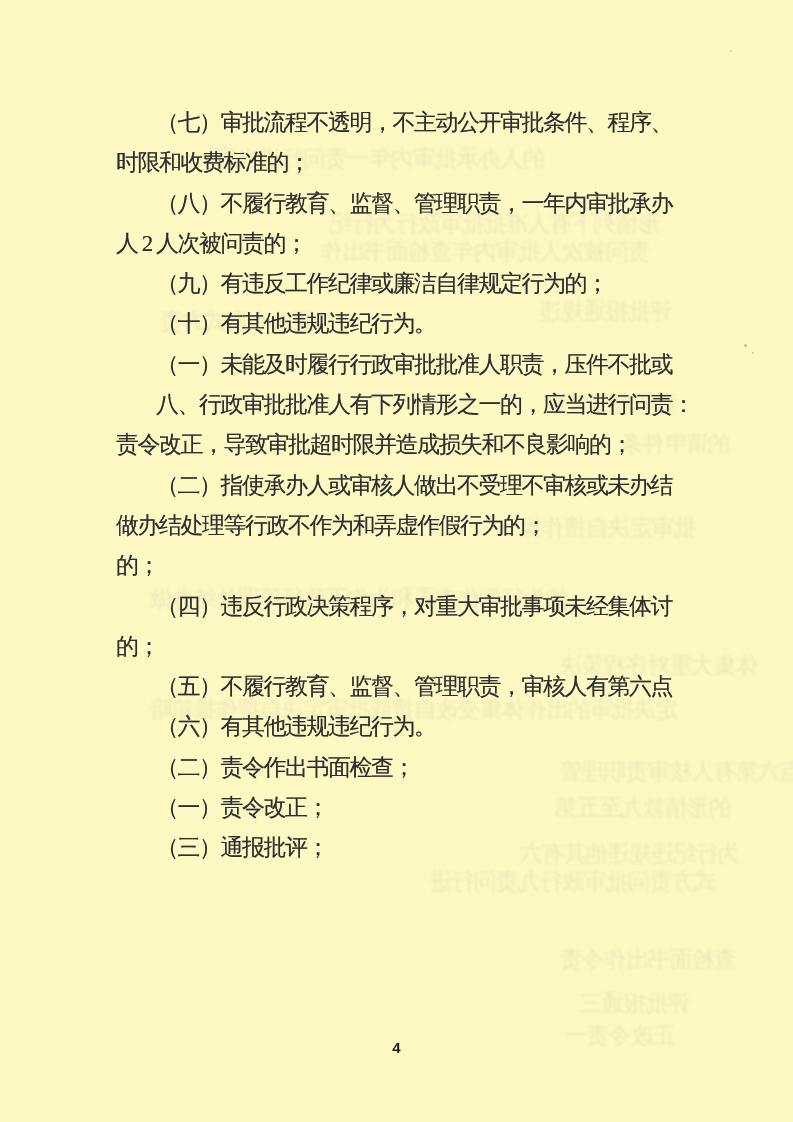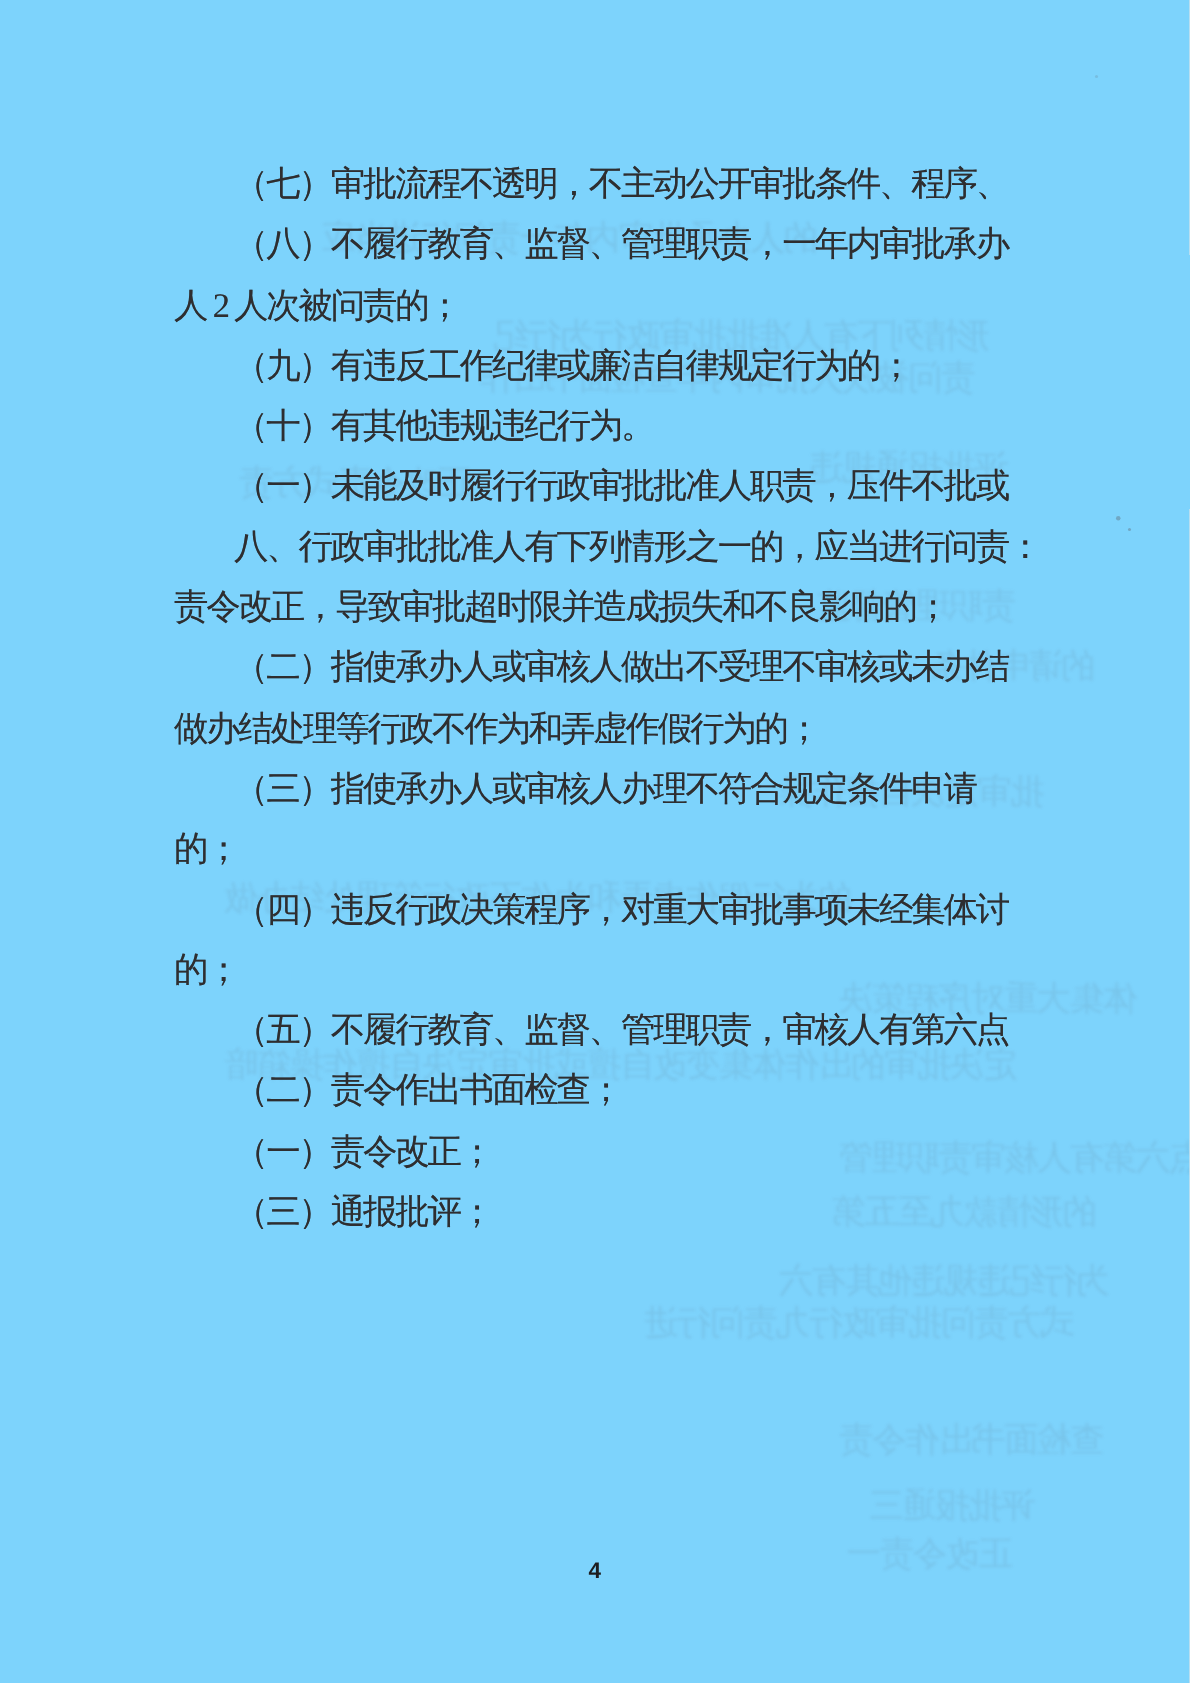--- a/index.html
+++ b/index.html
@@ -5,21 +5,21 @@
   html, body {
     margin: 0;
     padding: 0;
     background: #e8e8e8;
   }
   .page {
     position: relative;
     width: 793px;
     height: 1122px;
     margin: 0 auto;
-    background: #7dd3fc;
+    background: #fef9c3;
     overflow: hidden;
     font-family: "Liberation Serif", "DejaVu Serif", serif;
   }
   
   .textblock {
     position: absolute;
     left: 116px;
     top: 103px;
     width: 580px;
     font-size: 23px;
@@ -95,34 +95,35 @@
       <div class="bleed-line" style="top: 838px; left: 520px;">为行纪违规违他其有六</div>
       <div class="bleed-line" style="top: 866px; left: 430px;">式方责问批审政行九责问行进</div>
       <div class="bleed-line" style="top: 944px; left: 560px;">查检面书出作令责</div>
       <div class="bleed-line" style="top: 988px; left: 580px;">评批报通三</div>
       <div class="bleed-line" style="top: 1020px; left: 565px;">正改令责一</div>
     </div>
 
   <div class="textblock">
 
   <div class="line indent">（七）审批流程不透明，不主动公开审批条件、程序、</div>
+      <div class="line">时限和收费标准的；</div>
       <div class="line indent">（八）不履行教育、监督、管理职责，一年内审批承办</div>
       <div class="line">人 2 人次被问责的；</div>
       <div class="line indent">（九）有违反工作纪律或廉洁自律规定行为的；</div>
       <div class="line indent">（十）有其他违规违纪行为。</div>
       <div class="line indent">（一）未能及时履行行政审批批准人职责，压件不批或</div>
       <div class="line indent">八、行政审批批准人有下列情形之一的，应当进行问责：</div>
       <div class="line">责令改正，导致审批超时限并造成损失和不良影响的；</div>
       <div class="line indent">（二）指使承办人或审核人做出不受理不审核或未办结</div>
       <div class="line">做办结处理等行政不作为和弄虚作假行为的；</div>
-      <div class="line indent">（三）指使承办人或审核人办理不符合规定条件申请</div>
       <div class="line">的；</div>
       <div class="line indent">（四）违反行政决策程序，对重大审批事项未经集体讨</div>
       <div class="line">的；</div>
       <div class="line indent">（五）不履行教育、监督、管理职责，审核人有第六点</div>
+      <div class="line indent">（六）有其他违规违纪行为。</div>
       <div class="line indent">（二）责令作出书面检查；</div>
       <div class="line indent">（一）责令改正；</div>
       <div class="line indent">（三）通报批评；</div>
     </div>
 
   <div class="speck s1"></div>
   <div class="speck s2"></div>
   <div class="speck s3"></div>
 
   <div class="pagenum">4</div>

